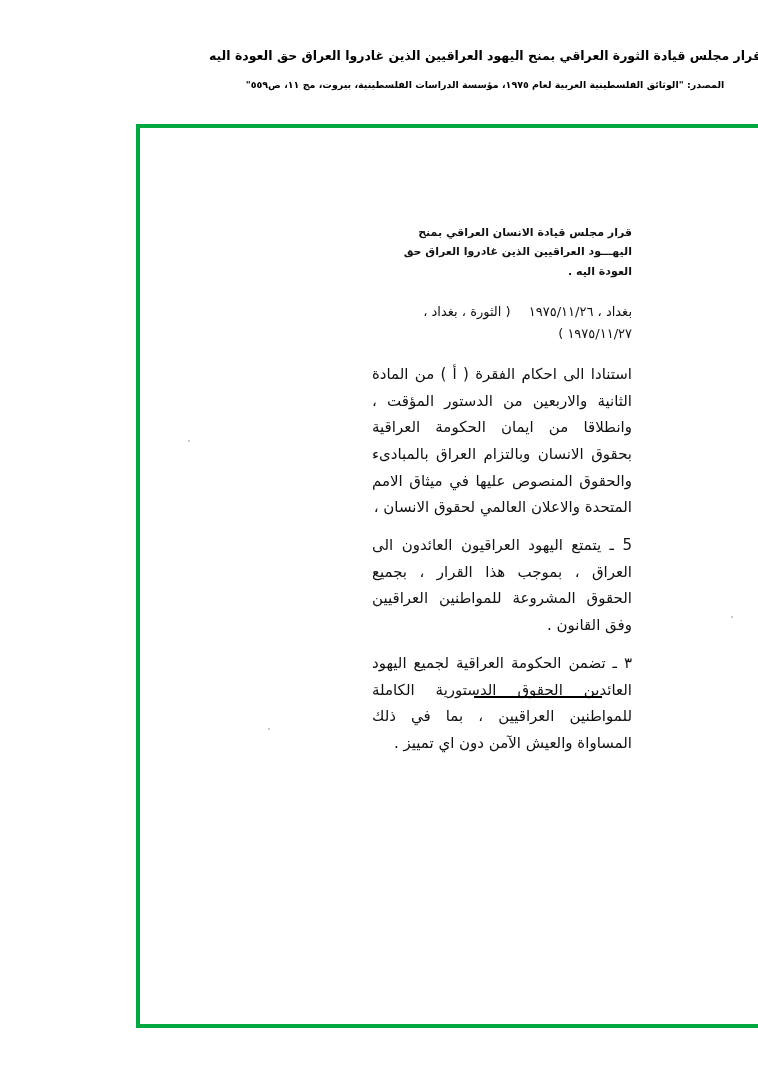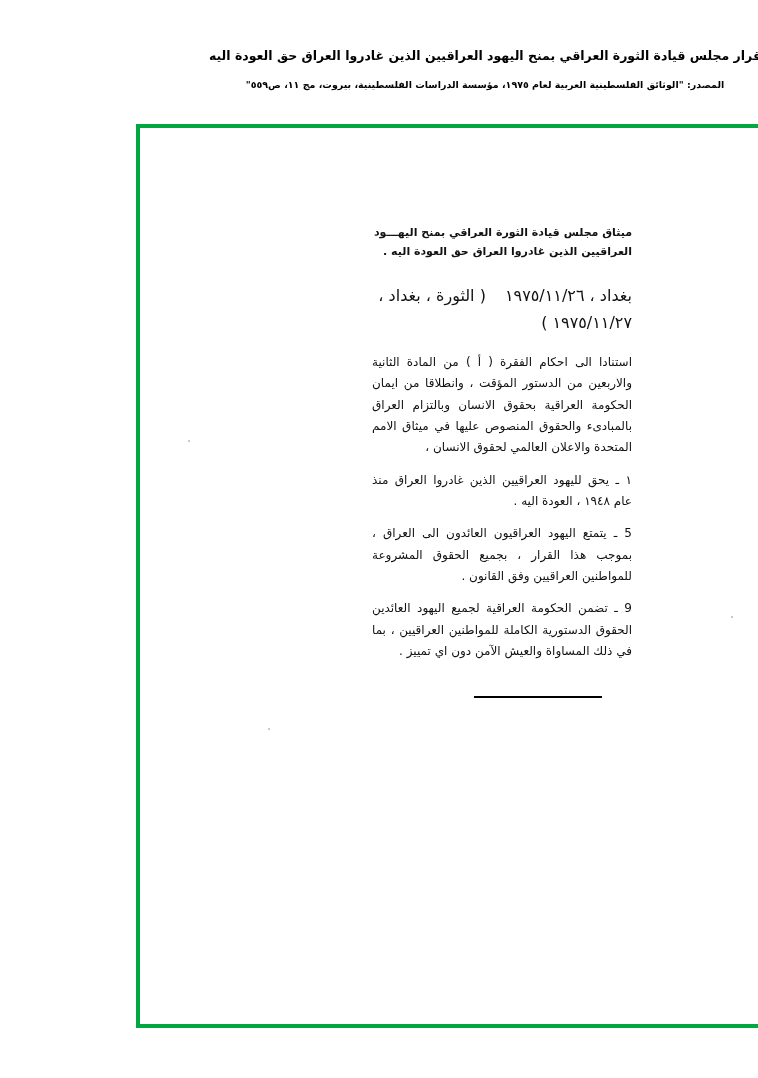--- a/index.html
+++ b/index.html
@@ -76,32 +76,32 @@
   .scan-title {
     font-size: 11px;
     font-weight: bold;
     line-height: 1.75;
     margin-bottom: 20px;
     text-align: right;
     letter-spacing: 0.3px;
   }
 
   .scan-dateline {
-    font-size: 16px;
+    font-size: 13px;
     line-height: 1.7;
     margin-bottom: 16px;
     text-align: right;
     direction: rtl;
   }
   .scan-dateline .paren {
     margin-right: 14px;
   }
 
   .scan-para {
-    font-size: 12px;
+    font-size: 15px;
     line-height: 1.78;
     margin: 0 0 11px 0;
     text-align: justify;
     text-justify: inter-word;
   }
 
   .scan-para.tight {
     margin-bottom: 9px;
   }
 
@@ -128,31 +128,30 @@
 
   <div class="header">
     <div class="header-title">قرار مجلس قيادة الثورة العراقي بمنح اليهود العراقيين الذين غادروا العراق حق العودة اليه</div>
     <div class="header-source">المصدر: "الوثائق الفلسطينية العربية لعام ١٩٧٥، مؤسسة الدراسات الفلسطينية، بيروت، مج ١١، ص٥٥٩"</div>
   </div>
 
   <div class="frame">
 
     <div class="scan">
 
-      <div class="scan-title">ميثاق مجلس قيادة الثورة العراقي بمنح اليهـــود العراقيين الذين غادروا العراق حق العودة اليه .</div>
+      <div class="scan-title">قرار مجلس قيادة الانسان العراقي بمنح اليهـــود العراقيين الذين غادروا العراق حق العودة اليه .</div>
 
       <div class="scan-dateline">
         <span>بغداد ، ١٩٧٥/١١/٢٦</span>
         <span class="paren">( الثورة ، بغداد ، ١٩٧٥/١١/٢٧ )</span>
       </div>
 
       <p class="scan-para">استنادا الى احكام الفقرة ( أ ) من المادة الثانية والاربعين من الدستور المؤقت ، وانطلاقا من ايمان الحكومة العراقية بحقوق الانسان وبالتزام العراق بالمبادىء والحقوق المنصوص عليها في ميثاق الامم المتحدة والاعلان العالمي لحقوق الانسان ،</p>
-      <p class="scan-para">١ ـ يحق لليهود العراقيين الذين غادروا العراق منذ عام ١٩٤٨ ، العودة اليه .</p>
       <p class="scan-para">5 ـ يتمتع اليهود العراقيون العائدون الى العراق ، بموجب هذا القرار ، بجميع الحقوق المشروعة للمواطنين العراقيين وفق القانون .</p>
-      <p class="scan-para">9 ـ تضمن الحكومة العراقية لجميع اليهود العائدين الحقوق الدستورية الكاملة للمواطنين العراقيين ، بما في ذلك المساواة والعيش الآمن دون اي تمييز .</p>
+      <p class="scan-para">٣ ـ تضمن الحكومة العراقية لجميع اليهود العائدين الحقوق الدستورية الكاملة للمواطنين العراقيين ، بما في ذلك المساواة والعيش الآمن دون اي تمييز .</p>
 
     </div>
 
     <div class="scan-rule"></div>
 
     <div class="speckle" style="top:600px; right:560px; width:2px; height:2px;"></div>
     <div class="speckle" style="top:488px; right:97px; width:2px; height:2px;"></div>
     <div class="speckle" style="top:312px; right:640px; width:2px; height:2px;"></div>
 
   </div>

